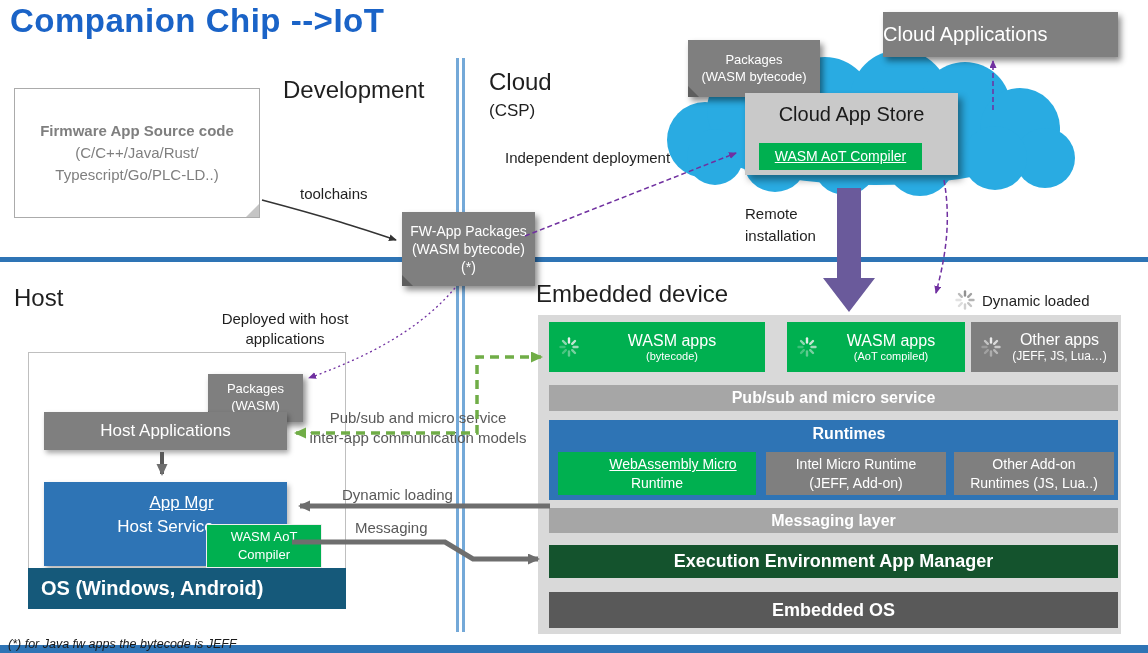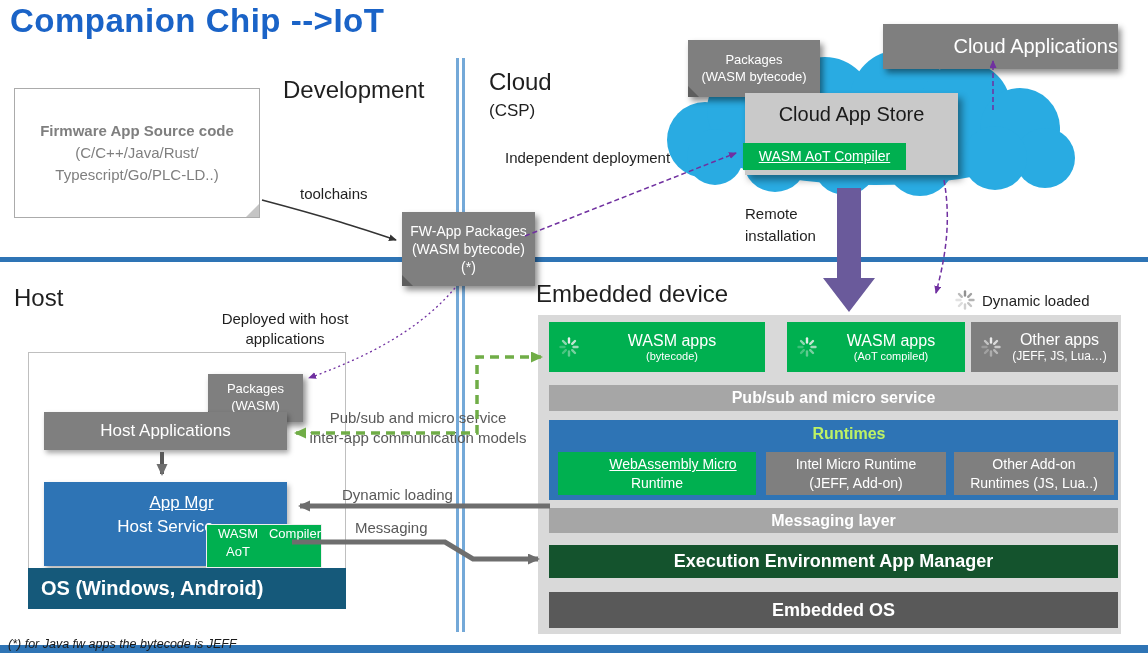--- a/index.html
+++ b/index.html
@@ -25,46 +25,46 @@
 
   .firmware-box { background:#fff; border:1.5px solid #ABABAB; text-align:center;
                   display:flex; flex-direction:column; justify-content:center; color:#7F7F7F; }
   .fw-fold { position:absolute; right:0; bottom:0; width:0; height:0;
              border-bottom:13px solid #C5C5C5; border-left:13px solid transparent; }
 
   .graybox { background:#7F7F7F; color:#fff; }
   .green   { background:#00B050; color:#fff; }
   .bluebox { background:#2E74B5; color:#fff; }
 
-  .cloud-apps-box { background:#7F7F7F; color:#fff; font-size:20px; text-align:right;
-                    line-height:45px; box-shadow:3px 4px 6px rgba(0,0,0,.45);margin-top:12px; }
+  .cloud-apps-box { background:#7F7F7F; color:#fff; font-size:20px; text-align:left;
+                    line-height:45px; box-shadow:3px 4px 6px rgba(0,0,0,.45); }
   .app-store { background:#C9C9C9; box-shadow:4px 5px 7px rgba(0,0,0,.4); text-align:center; }
   .app-store-title { font-size:20px; color:#1a1a1a; margin-top:10px; }
   .aot-cloud { font-size:14px; text-align:center; line-height:27px; text-decoration:underline; }
 
   .host-outline { background:#fff; border:1px solid #BFBFBF; }
   .host-apps { font-size:17px; text-align:center; line-height:38px; box-shadow:2px 3px 5px rgba(0,0,0,.35); }
   .app-mgr { font-size:17px; text-align:center; padding-top:9px; line-height:24px;
              box-shadow:2px 3px 5px rgba(0,0,0,.3); }
-  .aot-host { font-size:13px; text-align:center; display:flex; flex-direction:row;
-              justify-content:space-between; line-height:1.35; border:1px solid #efefef; }
+  .aot-host { font-size:13px; text-align:center; display:flex; flex-direction:column;
+              justify-content:center; line-height:1.35; border:1px solid #efefef; }
   .os-bar { background:#15597A; color:#fff; font-size:20px; font-weight:bold;
             line-height:41px; padding-left:13px; }
 
   .embedded-panel { background:#D9D9D9; }
   .app-box { display:flex; align-items:center; color:#fff; }
   .app-box .spinner { margin-left:10px; flex:0 0 auto; }
   .app-text { flex:1; text-align:center; }
   .app-title { font-size:16px; }
   .app-sub { font-size:11px; }
 
   .bar { color:#fff; font-weight:bold; text-align:center; }
   .pubsub-bar { background:#A6A6A6; font-size:16px; line-height:26px; }
   .runtimes-wrap { background:#2E74B5; }
-  .runtimes-title { color:#bef264; font-weight:bold; font-size:16px; text-align:center; margin-top:5px;padding-left:31px; }
+  .runtimes-title { color:#ffffff; font-weight:bold; font-size:16px; text-align:center; margin-top:5px;padding-left:31px; }
   .rt-box { color:#fff; font-size:14px; text-align:center; display:flex; flex-direction:column;
             justify-content:center; line-height:1.3; }
   .msg-bar { background:#A6A6A6; font-size:16px; line-height:25px; }
   .exec-bar { background:#14532d; font-size:18px; line-height:33px; }
   .eos-bar { background:#595959; font-size:18px; line-height:36px; }
 
   .u { text-decoration:underline;margin-left:32px; }
   .sp-white { color:#f2f2f2; }
   .sp-gray { color:#8a8a8a; }
   svg.overlay { pointer-events:none; }
@@ -124,21 +124,21 @@
 
   <div class="abs note" style="left:688px;top:40px;width:132px;height:57px;font-size:13px">
     <span>Packages</span>
     <span>(WASM bytecode)</span>
     <i class="fold"></i>
   </div>
 
   <div class="abs app-store" style="left:745px;top:93px;width:213px;height:82px">
     <div class="app-store-title">Cloud App Store</div>
   </div>
-  <div class="abs green aot-cloud" style="left:743px;top:143px;width:163px;height:27px">WASM AoT Compiler</div>
+  <div class="abs green aot-cloud" style="left:759px;top:143px;width:163px;height:27px">WASM AoT Compiler</div>
 
   <div class="abs ann" style="left:505px;top:149px">Independent deployment</div>
   <div class="abs ann" style="left:745px;top:203px;width:115px;text-align:left;line-height:22px">
     <div>Remote</div>
     <div>installation</div>
   </div>
   <div class="abs ann" style="left:300px;top:185px">toolchains</div>
 
   <div class="abs firmware-box" style="left:14px;top:88px;width:246px;height:130px;font-size:15px;line-height:22px">
     <div style="font-weight:bold">Firmware App Source code</div>

